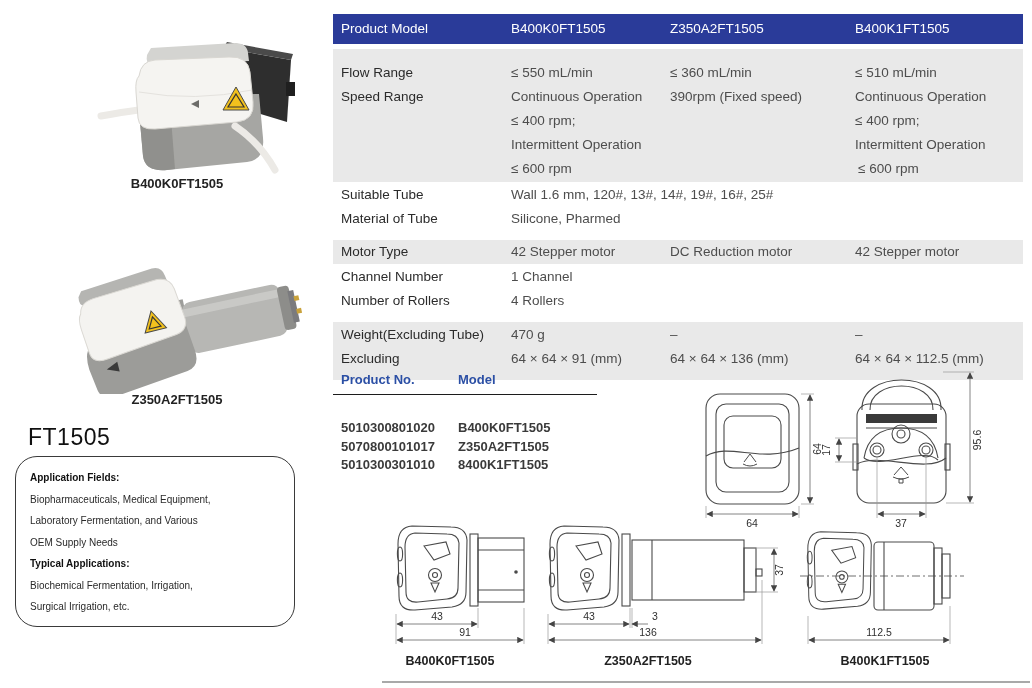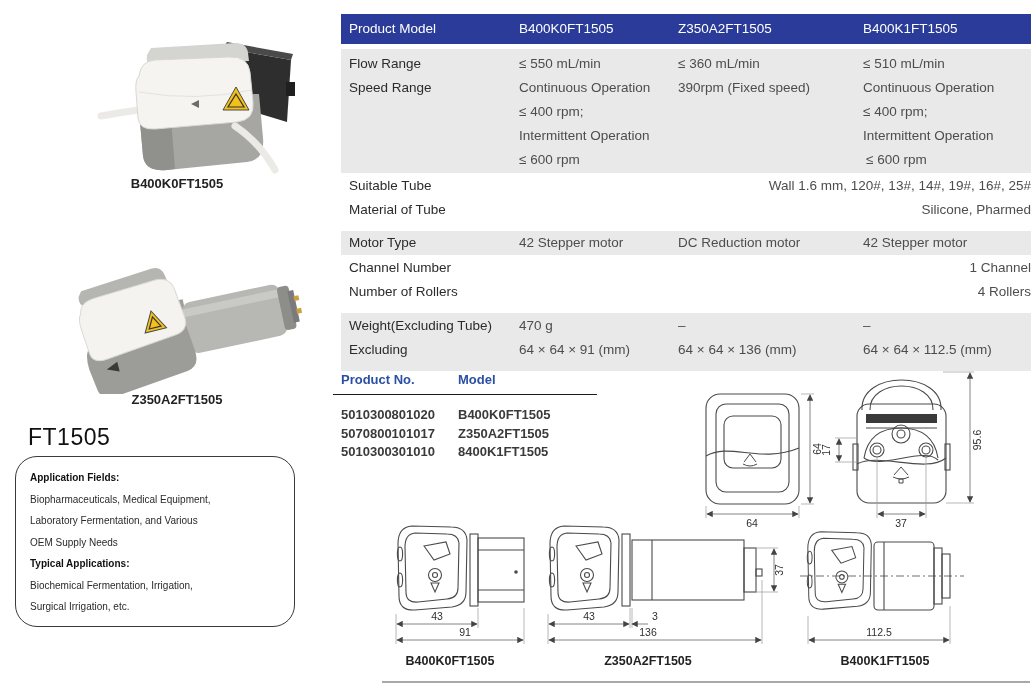--- a/index.html
+++ b/index.html
@@ -1,37 +1,37 @@
 <!DOCTYPE html>
 <html><head>
 <meta charset="utf-8">
 <style>
   html,body{margin:0;padding:0;background:#fff;}
   .page{position:relative;width:1032px;height:688px;background:#ffffff;overflow:hidden;
         font-family:"Liberation Sans",sans-serif;color:#333;}
 
   
-  .spec{position:absolute;left:333px;top:14px;width:690px;font-size:13.5px;margin-left:8px;}
+  .spec{position:absolute;left:333px;top:14px;width:690px;font-size:13.5px;}
   .srow{display:grid;grid-template-columns:170px 159px 185px 176px;}
   .srow>div{padding-left:8px;box-sizing:border-box;}
   .shead{background:#2a3b99;color:#fff;height:30px;line-height:30px;margin-bottom:5px;font-weight:400;}
   .gray{background:#e9e9e9;}
   .cell div{line-height:24px;white-space:nowrap;}
   .lab{color:#2b2b2b;}
   .val{color:#4d4d4d;}
-  .ra{padding-top:3px;padding-bottom:1px;}
+  .ra{padding-top:12px;padding-bottom:1px;}
   .re{padding-top:1px;padding-bottom:9px;}
-  .span3{grid-column:2/5;text-align:right;}
+  .span3{grid-column:2/5;}
 
   
   .order{position:absolute;left:333px;top:372px;width:270px;font-size:13px;}
   .orow{display:grid;grid-template-columns:117px 1fr;padding-left:8px;}
   .ohead{color:#2b4fa5;font-weight:600;padding-bottom:7px;}
   .odiv{width:264px;border-bottom:1.6px solid #1c1c1c;}
-  .obody{margin-top:11px;}
+  .obody{margin-top:24px;}
   .obody .orow{line-height:18.5px;}
   .ono{font-weight:700;color:#3a3a3a;}
   .omodel{font-weight:600;color:#3a3a3a;}
 
   
   .cap{position:absolute;width:170px;text-align:center;font-size:13px;font-weight:600;color:#222;}
   .series{position:absolute;left:28px;top:424px;font-size:23px;font-weight:500;color:#101010;letter-spacing:.5px;}
   .appbox{position:absolute;left:15px;top:456px;width:250px;border:1.6px solid #3a3a3a;border-radius:22px;
           padding:10px 14px 8px 14px;font-size:10px;line-height:21.5px;color:#2a2a2a;}
   .appbox .bold{font-weight:700;color:#111;}

